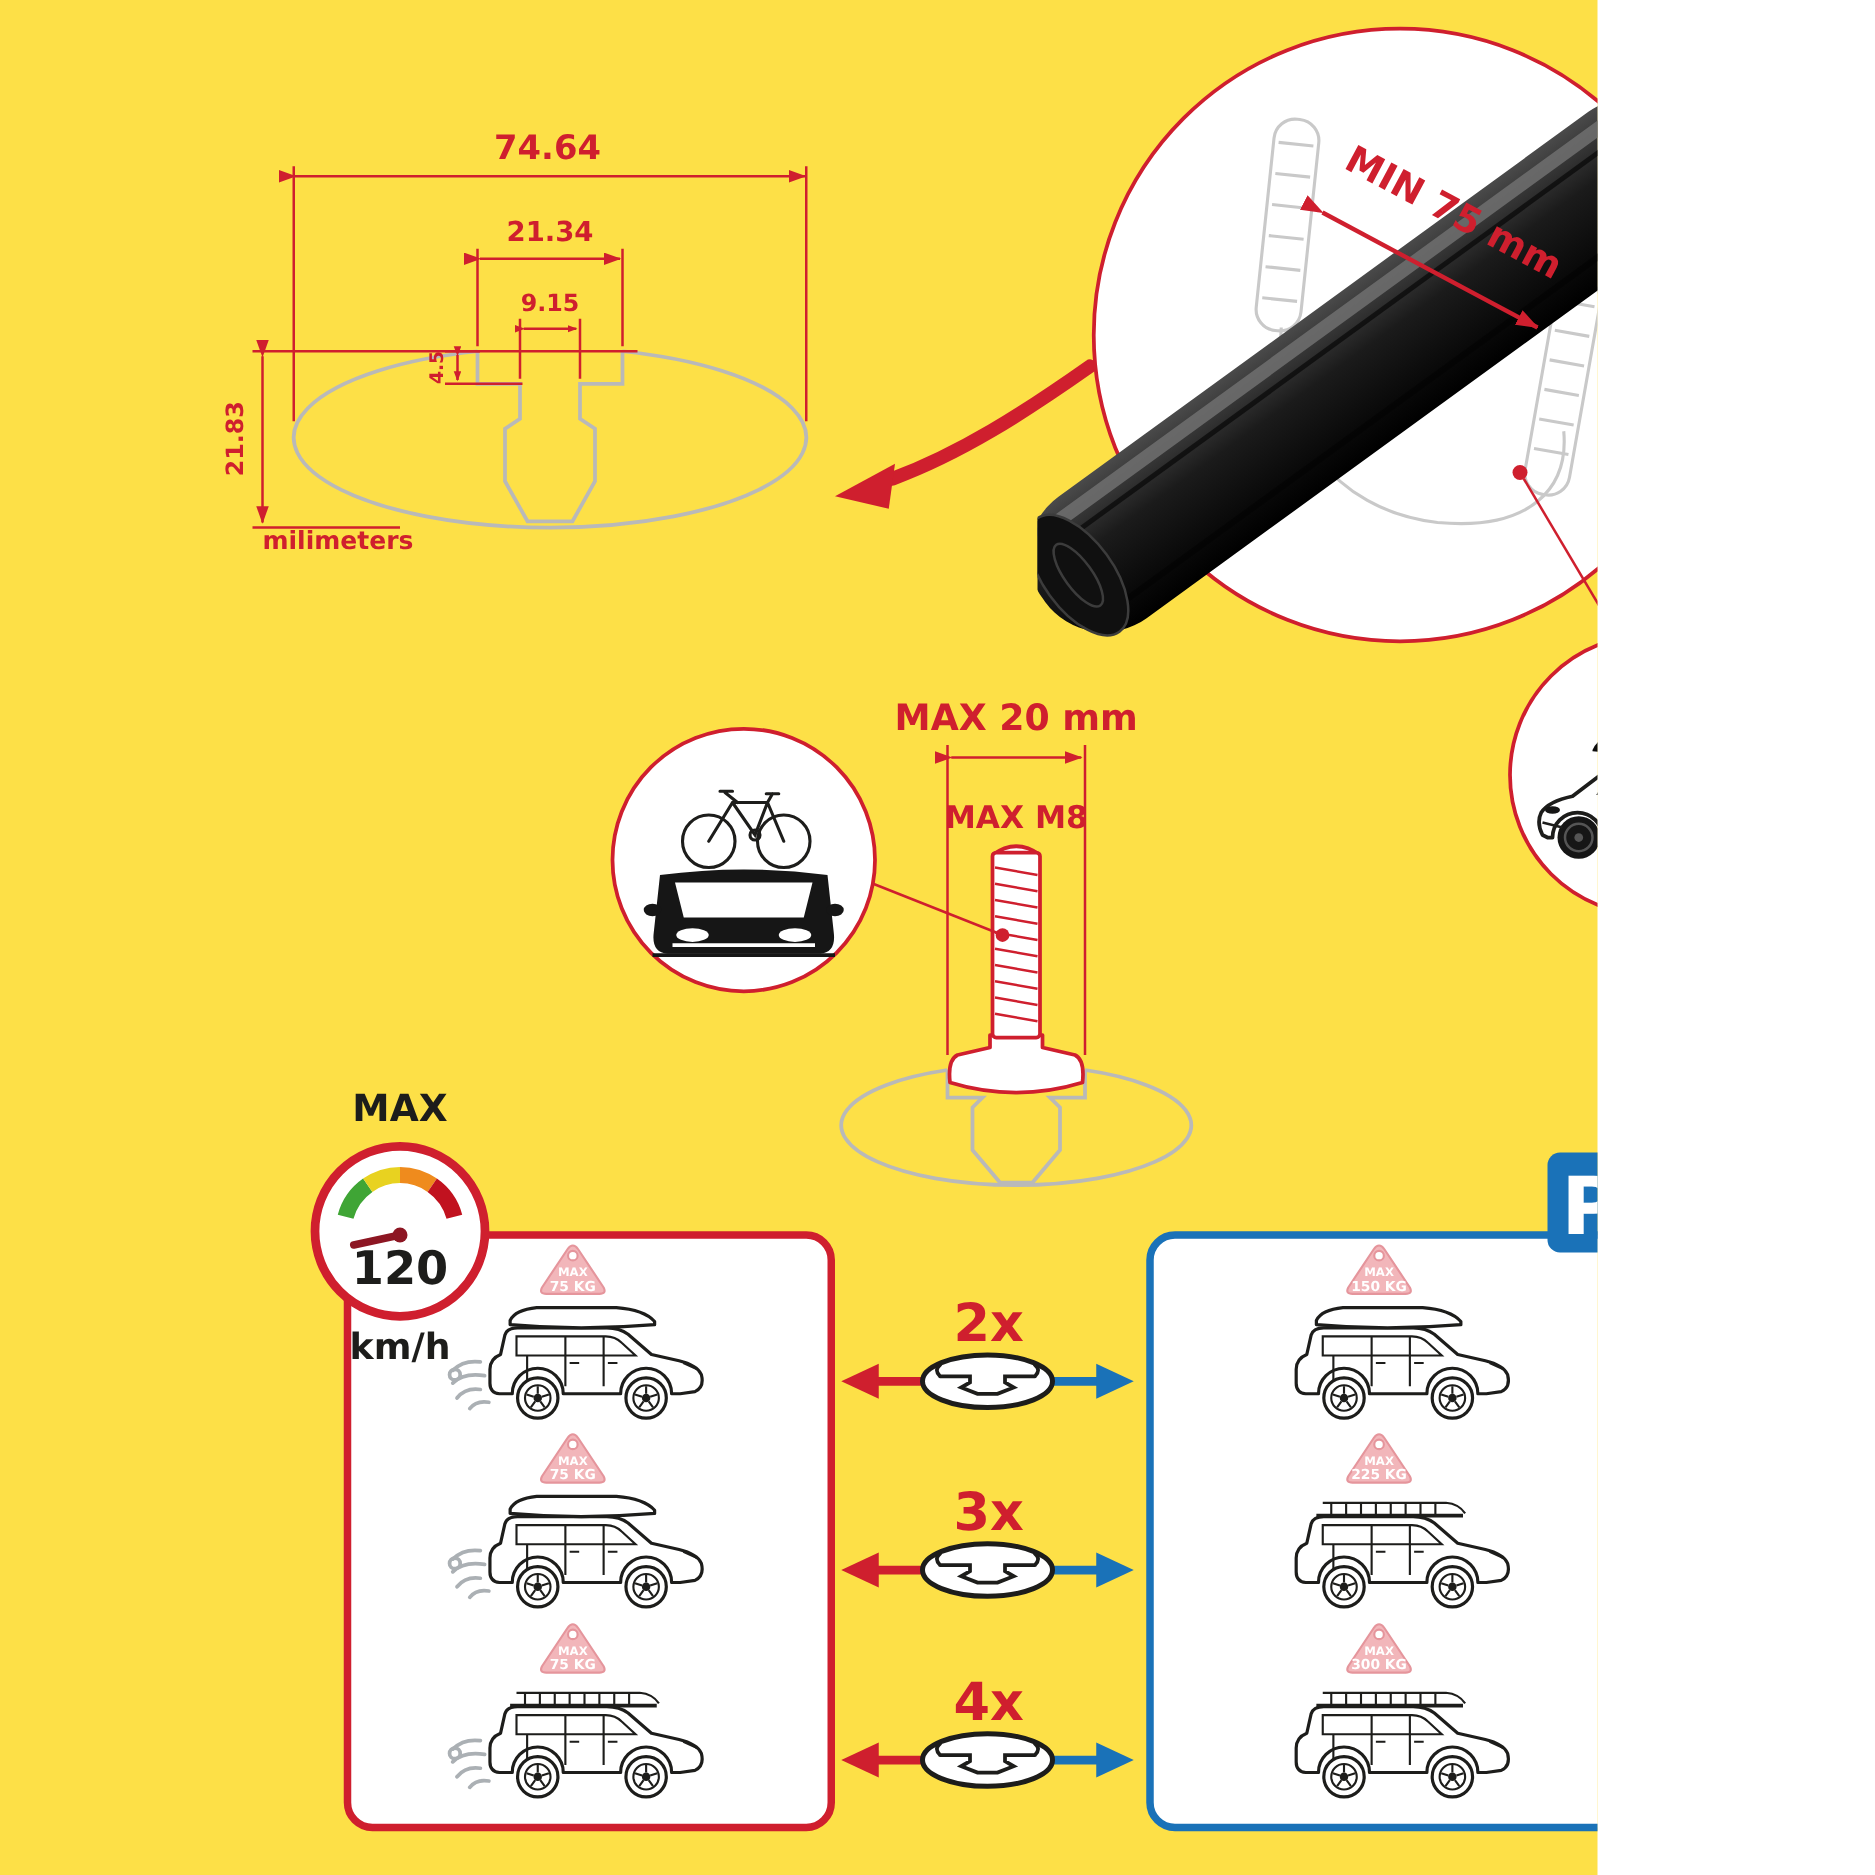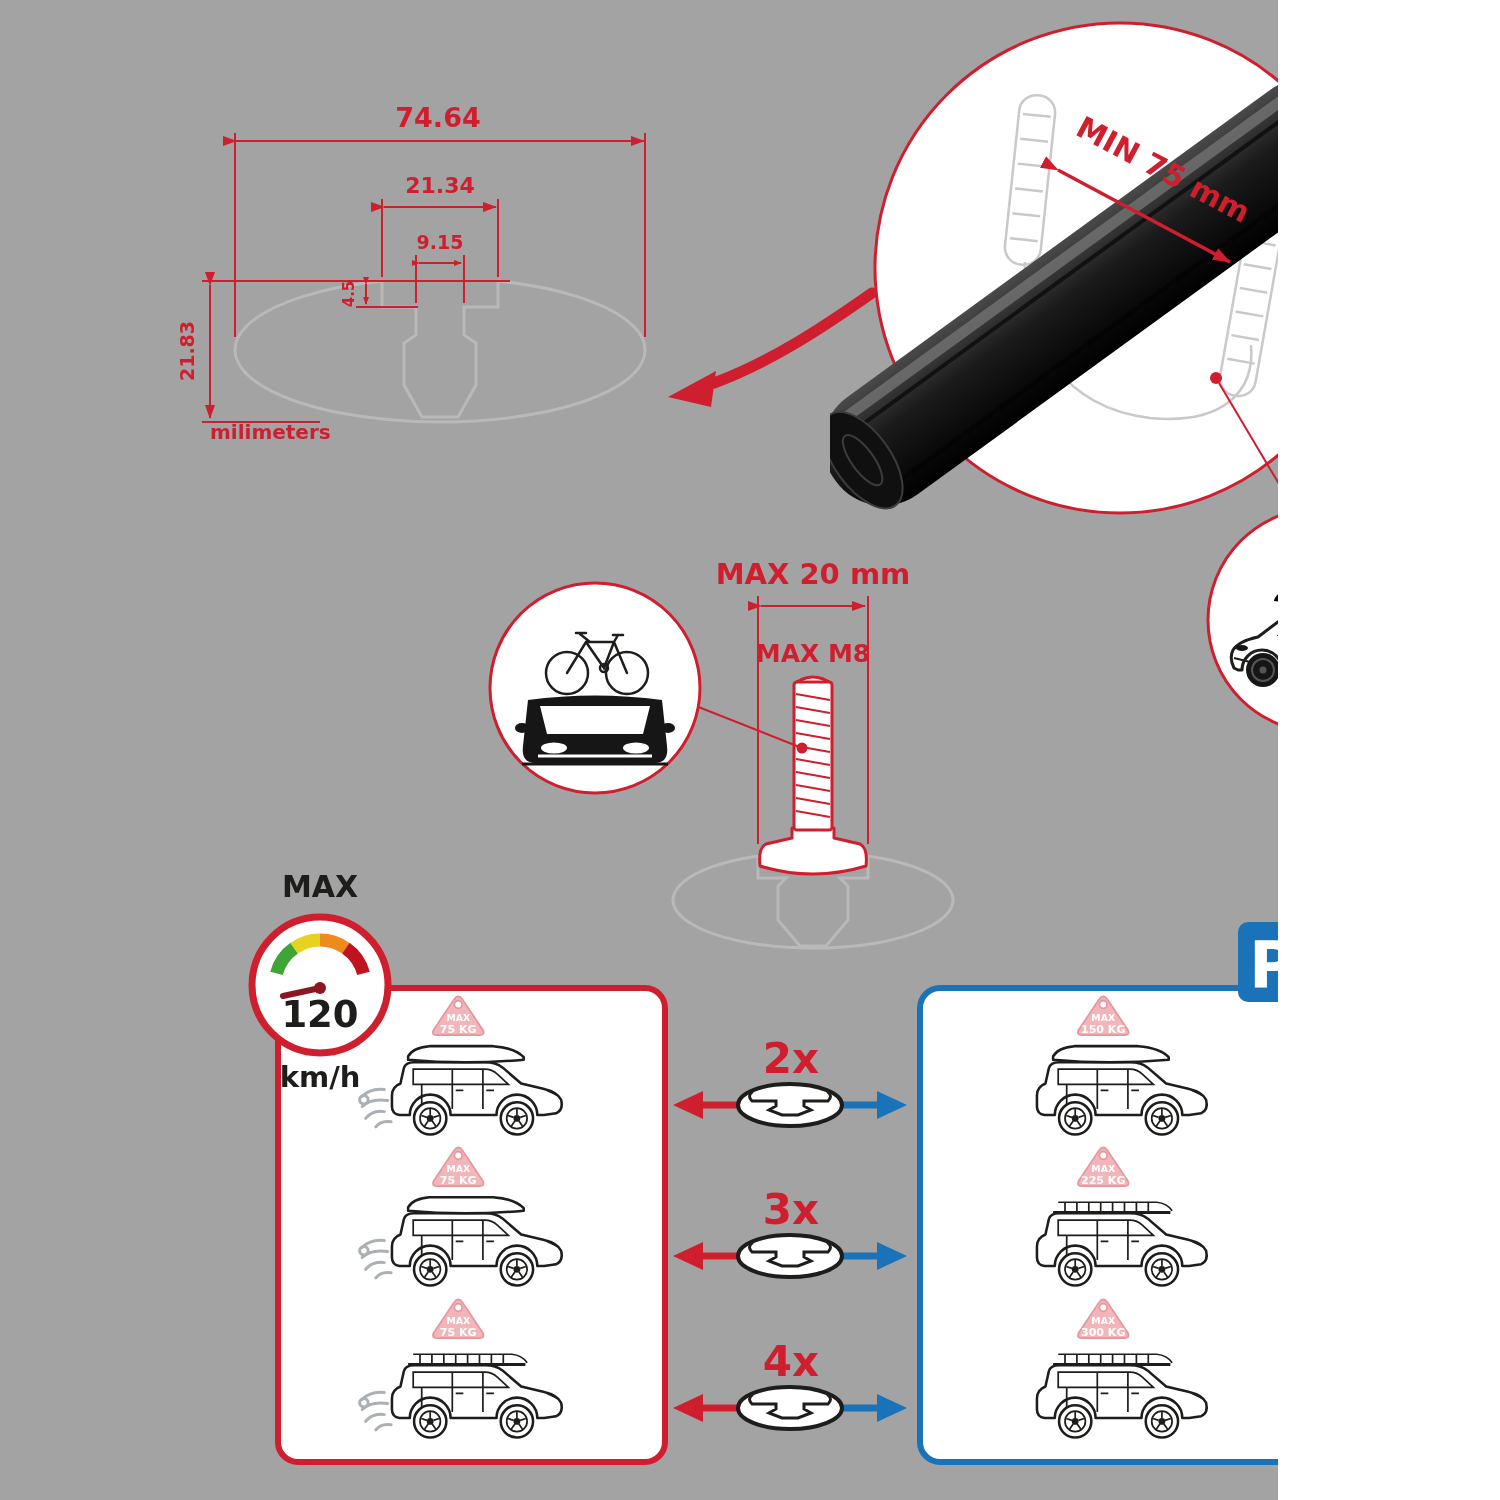--- a/index.html
+++ b/index.html
@@ -4,21 +4,21 @@
 <style>
   :root{
     --red:#cf1f2e; --blue:#1a72b8; --ink:#1d1d1b;
     --gray-profile:#b9b9b9; --gray-sketch:#c9c9c9;
     --pink-badge-fill:#f2b6ba; --pink-badge-stroke:#e5959c;
     --gauge-green:#3fa535; --gauge-yellow:#e8d220; --gauge-orange:#ef8b1d; --gauge-red:#c1121f;
     --needle:#8d1623;
   }
   html,body{margin:0;padding:0;background:#fff;}
   body{width:1500px;height:1500px;overflow:hidden;}
-  #canvas{position:relative;width:1278px;height:1500px;background:#a3a3a3;
+  #canvas{position:relative;width:1278px;height:1500px;background:#fde047;
           font-family:"DejaVu Sans","Liberation Sans",sans-serif;overflow:hidden;}
   #canvas svg{position:absolute;overflow:hidden;}
   text{font-family:"DejaVu Sans","Liberation Sans",sans-serif;}
   .rf{fill:var(--red);} .bf{fill:var(--blue);} .if{fill:var(--ink);}
   .dim-line{stroke:var(--red);stroke-width:2;fill:none;}
   .dim-text{fill:var(--red);font-weight:bold;}
   .gray-line{stroke:var(--gray-profile);stroke-width:3;fill:none;}
   .sketch-line{stroke:var(--gray-sketch);stroke-width:2.5;fill:none;}
   .red-circle{fill:#fff;stroke:var(--red);stroke-width:3;}
   .ink2{stroke:var(--ink);stroke-width:2;fill:none;}

